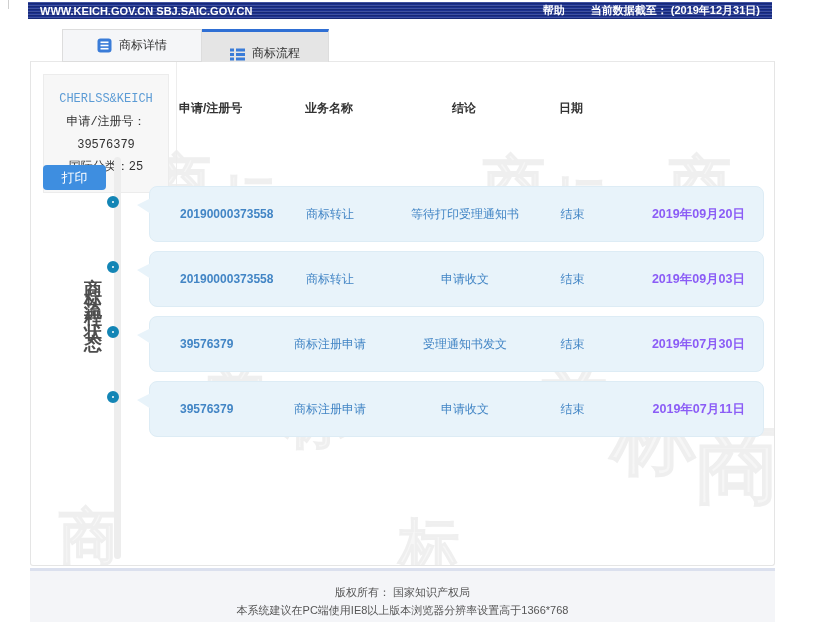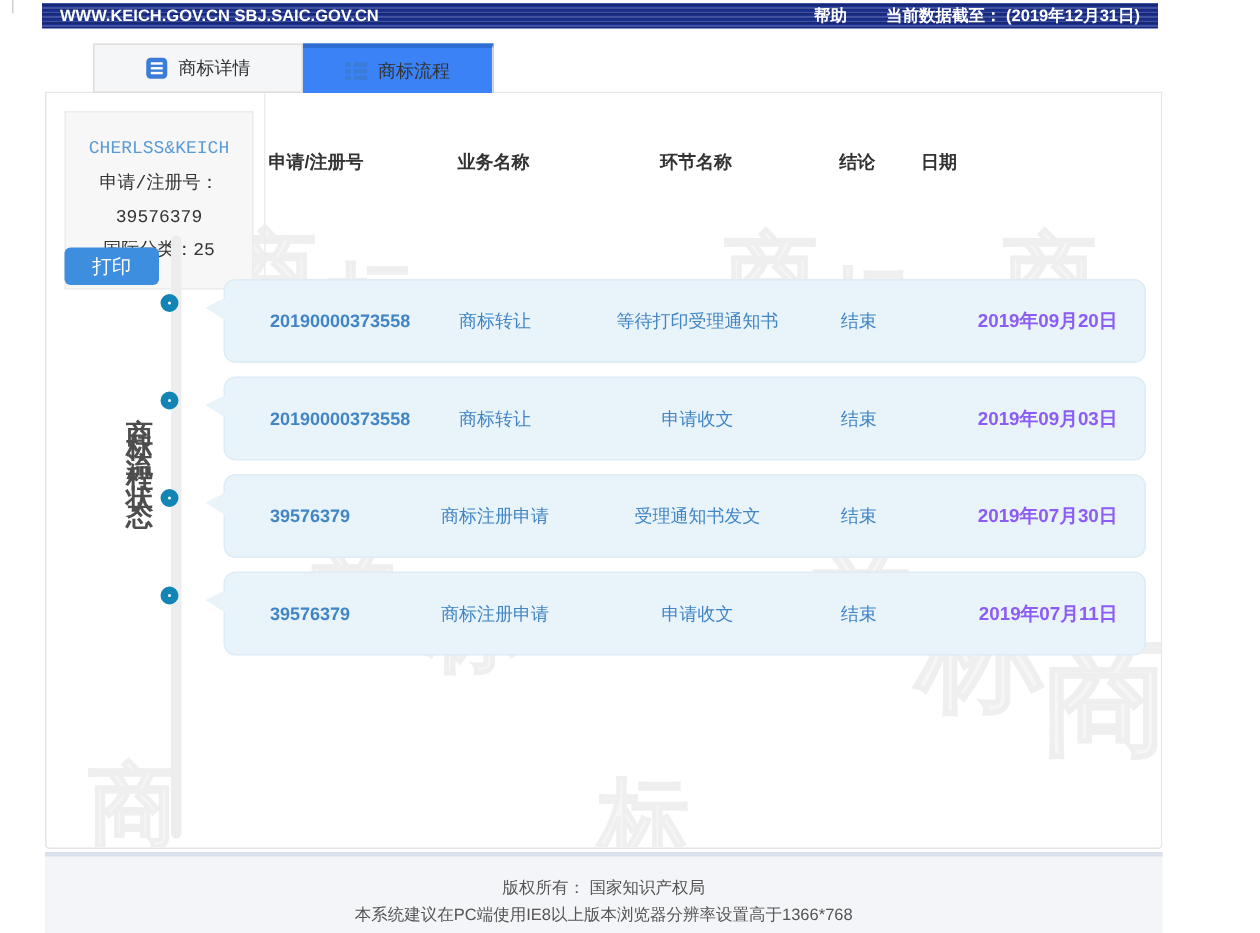--- a/index.html
+++ b/index.html
@@ -23,22 +23,22 @@
   .tab {
     height:33px; display:flex; align-items:center; justify-content:center; gap:7px;
     font-size:12px; color:#333; cursor:pointer;
   }
   .tab-inactive {
     width:140px; background:#f5f6f8;
     border:1px solid #ddd;
     margin-left:32px;
   }
   .tab-active {
-    width:127px; background:#3b82f6;
-    border-top:3px solid #2f6fd4; border-right:1px solid #ddd; border-bottom:none; border-left:none;
+    width:127px; background:#e5e5e5;
+    border-top:3px solid #2f6fd4; border-right:1px solid #ddd; border-bottom:none; border-left:none;align-items:flex-end;
   }
   .icon16 { width:15px; height:15px; display:inline-block; }
 
   
   .content {
     position:absolute; left:30px; top:61px; width:745px; height:505px;
     background:#fff; border:1px solid #e5e5e5; border-top:1px solid #e8e8e8;
     border-radius:0 0 3px 3px; z-index:1; overflow:hidden;
   }
   .watermark { position:absolute; inset:0; z-index:0; pointer-events:none; }
@@ -183,21 +183,20 @@
 
     <button class="print-btn">打印</button>
 
     <div class="vertical-title">商标流程状态</div>
 
     <div class="timeline-line"></div>
 
     <div class="thead">
       <span class="cell c1">申请/注册号</span>
       <span class="cell c2">业务名称</span>
-      <span class="cell c3">环节名称</span>
       <span class="cell c4">结论</span>
       <span class="cell c5">日期</span>
     </div>
 
     <div class="rows" id="rows">
   <div class="trow">
     <span class="node-circle"></span>
     <span class="bubble-tail"></span>
     <span class="cell c1 link">20190000373558</span>
     <span class="cell c2 link">商标转让</span>

